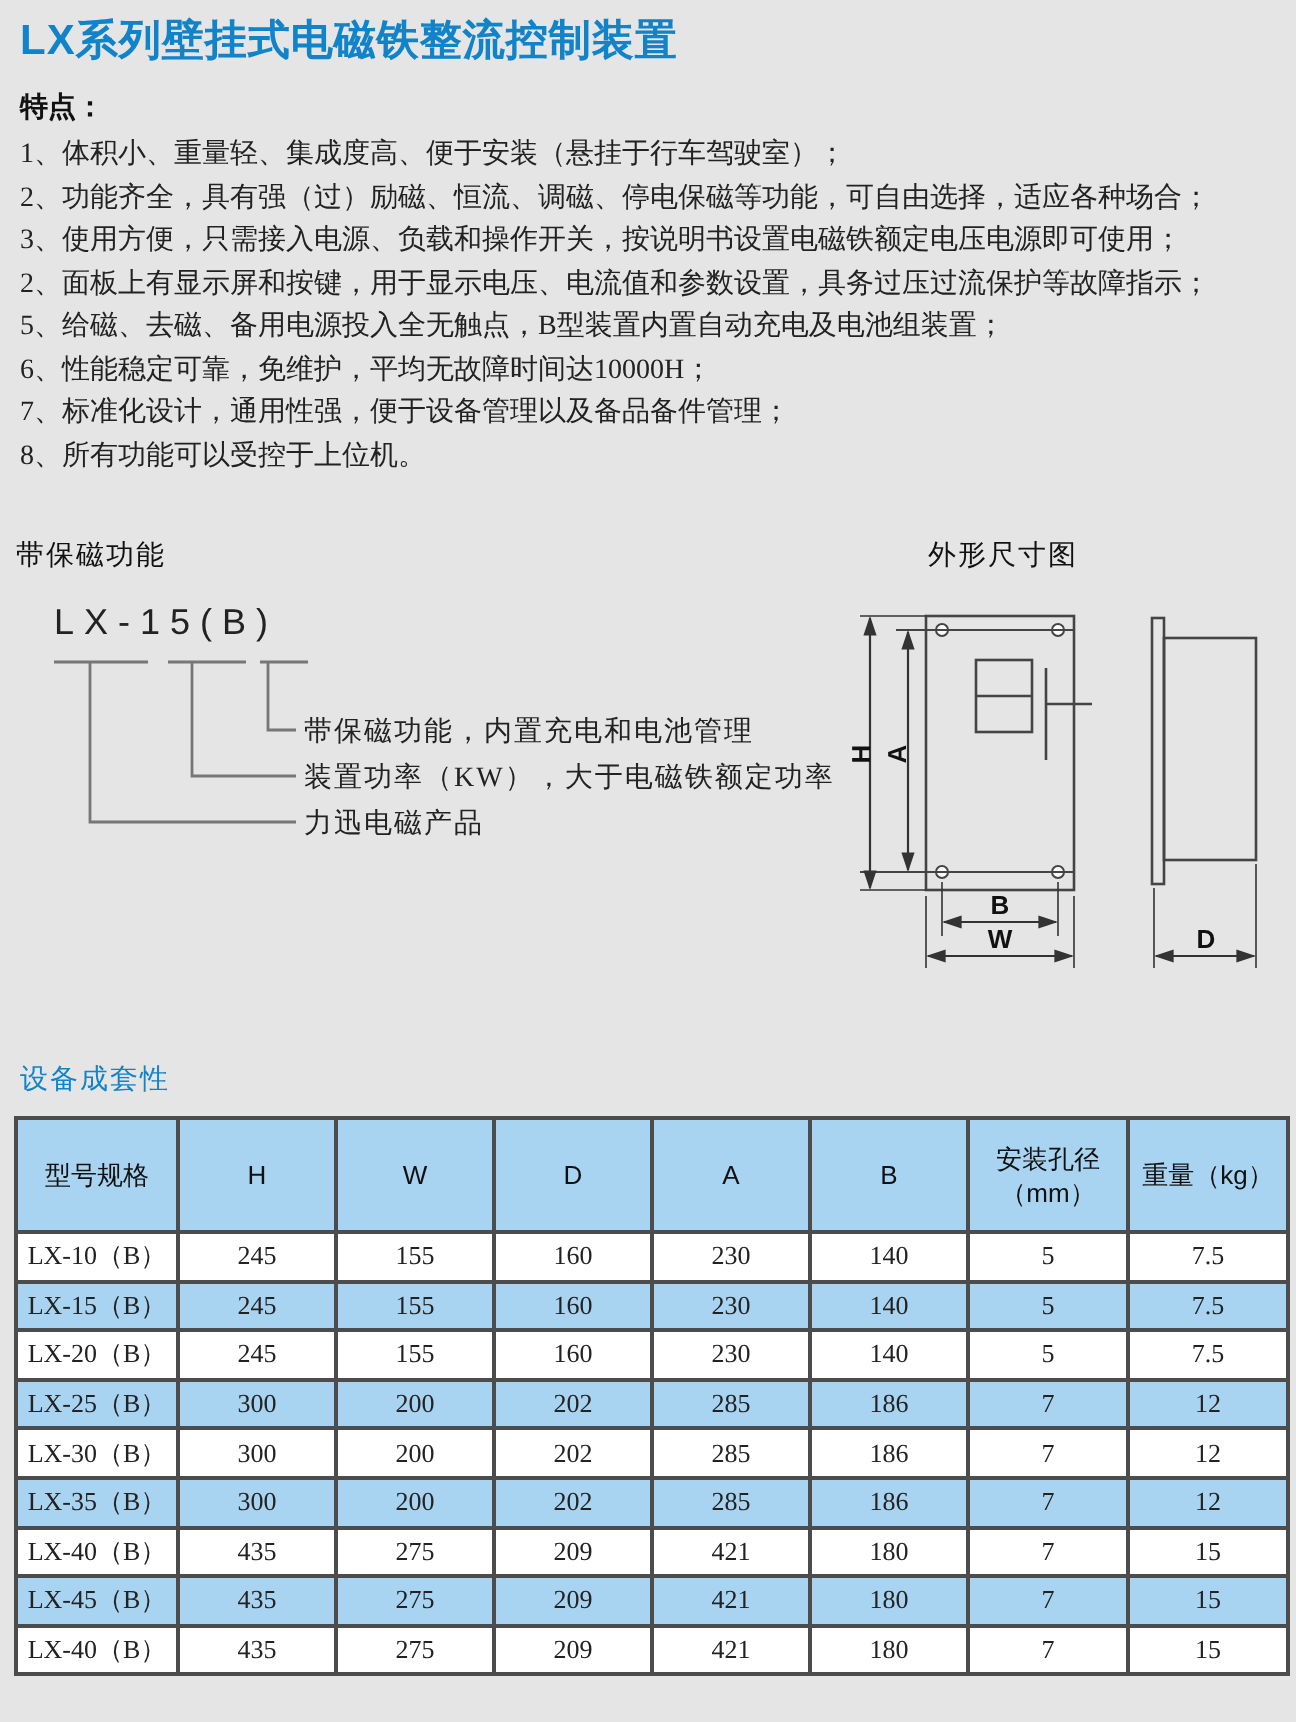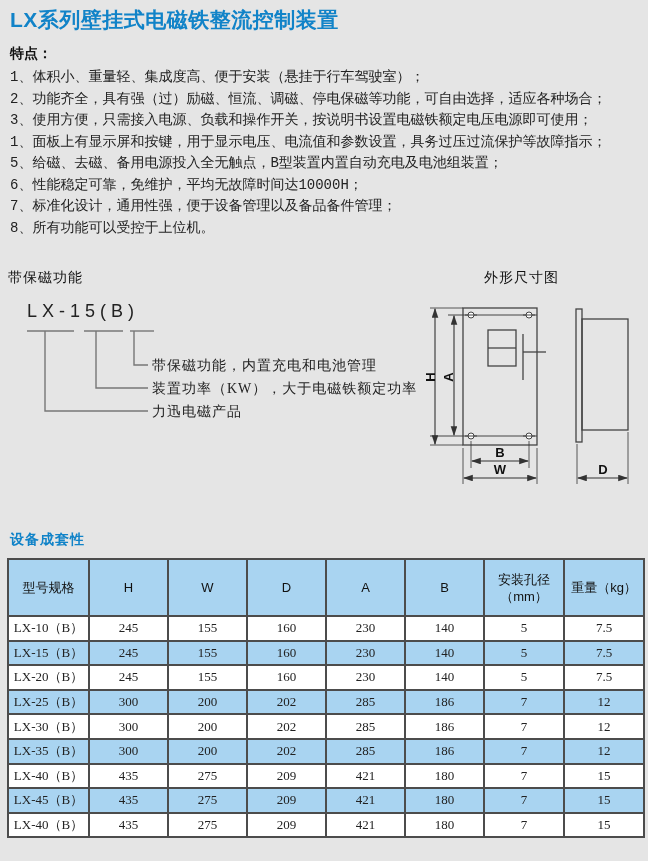--- a/index.html
+++ b/index.html
@@ -10,27 +10,27 @@
   *{margin:0;padding:0;box-sizing:border-box;}
   html,body{background:#fff;}
   body{font-family:"Liberation Sans", sans-serif;}
   #page{position:relative;width:648px;height:861px;background:#e5e5e5;overflow:hidden;}
 
   .page-title{position:absolute;left:10px;top:6px;font-size:21px;font-weight:bold;
     color:var(--accent);letter-spacing:0.5px;}
 
   .features-heading{position:absolute;left:10px;top:45px;font-size:14px;font-weight:bold;color:#111;}
   .features-list{position:absolute;left:10px;top:67px;width:632px;
-    font-family:Liberation Mono, monospace;font-size:14px;color:#222;}
+    font-family:Liberation Serif, serif;font-size:14px;color:#222;}
   .features-list .feature{line-height:21.5px;height:21.5px;white-space:nowrap;}
 
   .section-label{position:absolute;font-size:14px;color:#111;letter-spacing:1px;}
   .model-heading{left:8px;top:269px;}
-  .dims-heading{left:484px;top:269px;}
-  .table-heading{position:absolute;left:10px;top:531px;font-size:14px;font-weight:bold;
+  .dims-heading{left:464px;top:269px;}
+  .table-heading{position:absolute;left:10px;top:531px;font-size:14px;font-weight:normal;
     color:var(--accent);letter-spacing:1px;}
 
   .model-code{position:absolute;left:27px;top:301px;font-size:18px;color:#222;
     letter-spacing:5px;white-space:nowrap;}
   .model-label{position:absolute;font-family:"Liberation Serif", serif;font-size:14px;
     color:#222;white-space:nowrap;letter-spacing:1px;}
   .model-label.l1{left:152px;top:357px;}
   .model-label.l2{left:152px;top:380px;}
   .model-label.l3{left:152px;top:403px;}
 
@@ -52,21 +52,21 @@
 
 <div id="page">
 
   <div class="page-title">LX系列壁挂式电磁铁整流控制装置</div>
 
   <div class="features-heading">特点：</div>
   <div class="features-list">
     <div class="feature">1、体积小、重量轻、集成度高、便于安装（悬挂于行车驾驶室）；</div>
     <div class="feature">2、功能齐全，具有强（过）励磁、恒流、调磁、停电保磁等功能，可自由选择，适应各种场合；</div>
     <div class="feature">3、使用方便，只需接入电源、负载和操作开关，按说明书设置电磁铁额定电压电源即可使用；</div>
-    <div class="feature">1、面板上有显示屏和按键，用于显示电压、电流值和参数设置，具务过压过流保护等故障指示；</div>
+    <div class="feature">2、面板上有显示屏和按键，用于显示电压、电流值和参数设置，具务过压过流保护等故障指示；</div>
     <div class="feature">5、给磁、去磁、备用电源投入全无触点，B型装置内置自动充电及电池组装置；</div>
     <div class="feature">6、性能稳定可靠，免维护，平均无故障时间达10000H；</div>
     <div class="feature">7、标准化设计，通用性强，便于设备管理以及备品备件管理；</div>
     <div class="feature">8、所有功能可以受控于上位机。</div>
   </div>
 
   <div class="section-label model-heading">带保磁功能</div>
   <div class="section-label dims-heading">外形尺寸图</div>
 
   <div class="model-code">LX-15(B)</div>

